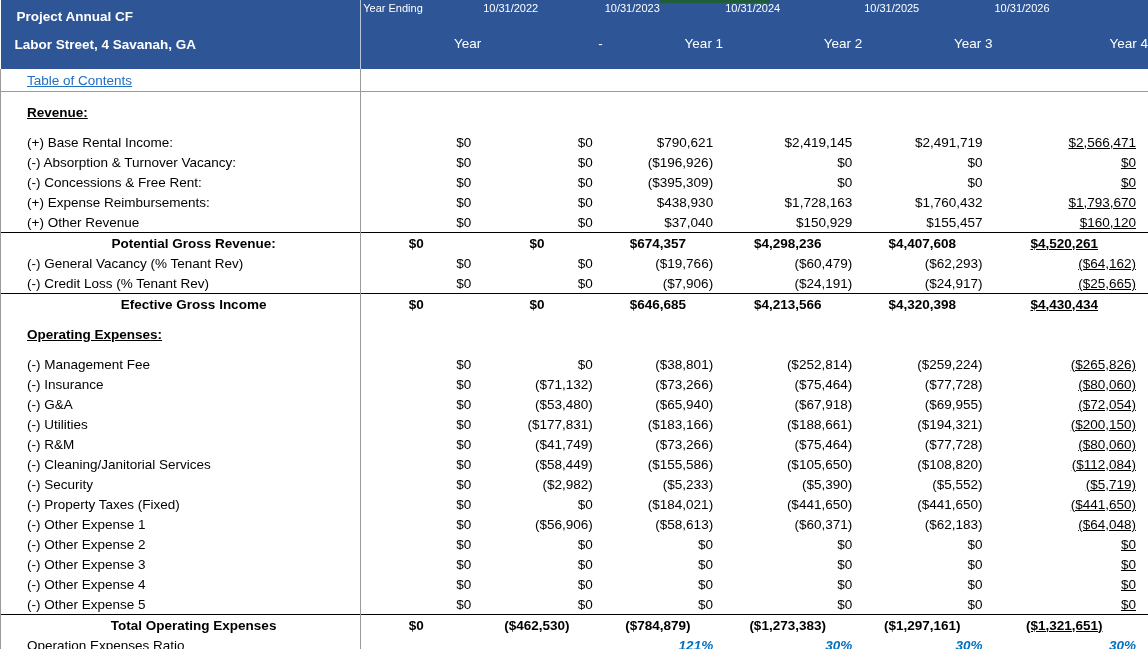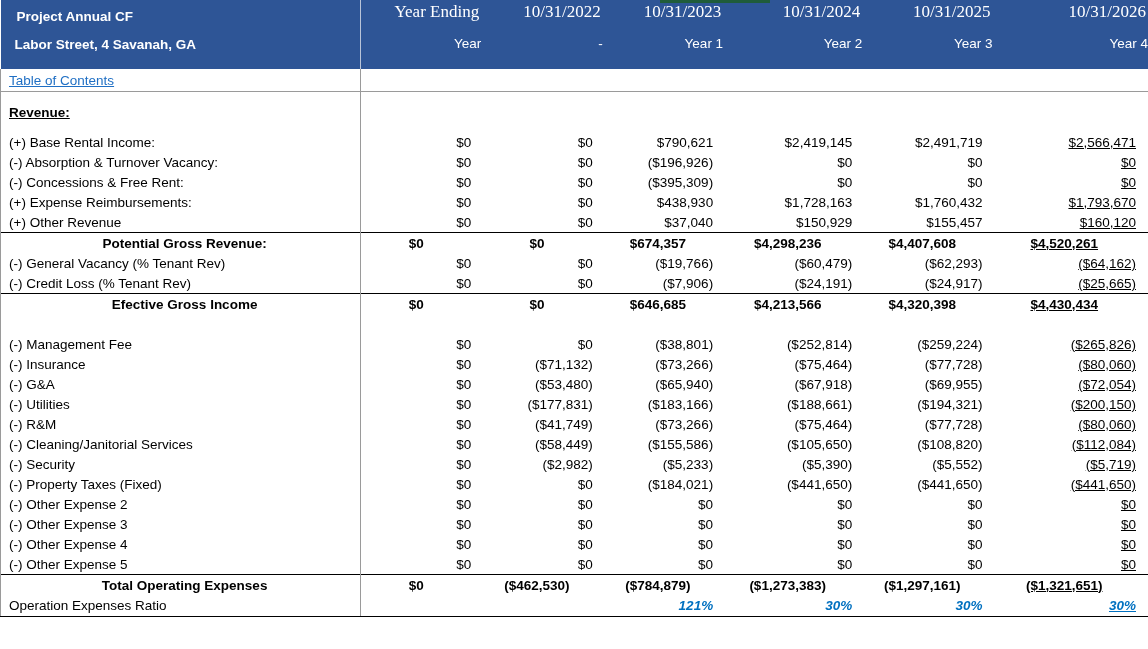--- a/index.html
+++ b/index.html
@@ -61,26 +61,24 @@
     white-space: nowrap;
   }
   .hdr-sub {
     font-weight: bold;
     font-size: 13.5px;
     padding-left: 14px;
     line-height: 17px;
     white-space: nowrap;
   }
   .hdr-cell {
-    text-align: right;
     padding-right: 10px;
     padding-top: 6px;
-    font-size: 17px;
+    font-size: 11px;
     white-space: nowrap;
-    font-family: Liberation Serif, serif;
   }
   .hdr-cell2 {
     text-align: right;
     padding-right: 10px;
     font-size: 13.5px;
     white-space: nowrap;
   }
   .hdr-sep {
     border-left: 1px solid #b9c4d8 !important;
   }
@@ -94,21 +92,21 @@
   }
 
   
   td {
     padding: 0;
     height: 20px;
     vertical-align: middle;
     white-space: nowrap;
   }
   td.lab {
-    padding-left: 8px;
+    padding-left: 26px;
     border-left: 1px solid #9a9a9a;
     border-right: 1px solid #9a9a9a;
   }
   td.num {
     text-align: right;
     padding-right: 10px;
   }
   td.num.last { padding-right: 12px; text-decoration: underline; }
 
   .indent { padding-left: 22px; }
@@ -302,20 +300,26 @@
         <td class="num bold">$4,213,566</td>
         <td class="num bold">$4,320,398</td>
         <td class="num bold last">$4,430,434</td>
       </tr>
 
       <tr class="spacer">
         <td class="lab"></td>
         <td colspan="6"></td>
       </tr>
 
+      <tr>
+        <td class="lab">
+          <span class="bold uline">Operating Expenses:</span>
+        </td>
+        <td colspan="6"></td>
+      </tr>
 
       <tr class="spacer">
         <td class="lab"></td>
         <td colspan="6"></td>
       </tr>
 
       </tbody>
       <tbody id="opex-rows">
         <tr>
           <td class="lab indent">(-) Management Fee</td>
@@ -381,20 +385,29 @@
           <td class="num last">($5,719)</td>
         </tr>
         <tr>
           <td class="lab indent">(-) Property Taxes (Fixed)</td>
           <td class="num">$0</td>
           <td class="num">$0</td>
           <td class="num">($184,021)</td>
           <td class="num">($441,650)</td>
           <td class="num">($441,650)</td>
           <td class="num last">($441,650)</td>
+        </tr>
+        <tr>
+          <td class="lab indent">(-) Other Expense 1</td>
+          <td class="num">$0</td>
+          <td class="num">($56,906)</td>
+          <td class="num">($58,613)</td>
+          <td class="num">($60,371)</td>
+          <td class="num">($62,183)</td>
+          <td class="num last">($64,048)</td>
         </tr>
         <tr>
           <td class="lab indent">(-) Other Expense 2</td>
           <td class="num">$0</td>
           <td class="num">$0</td>
           <td class="num">$0</td>
           <td class="num">$0</td>
           <td class="num">$0</td>
           <td class="num last">$0</td>
         </tr>

